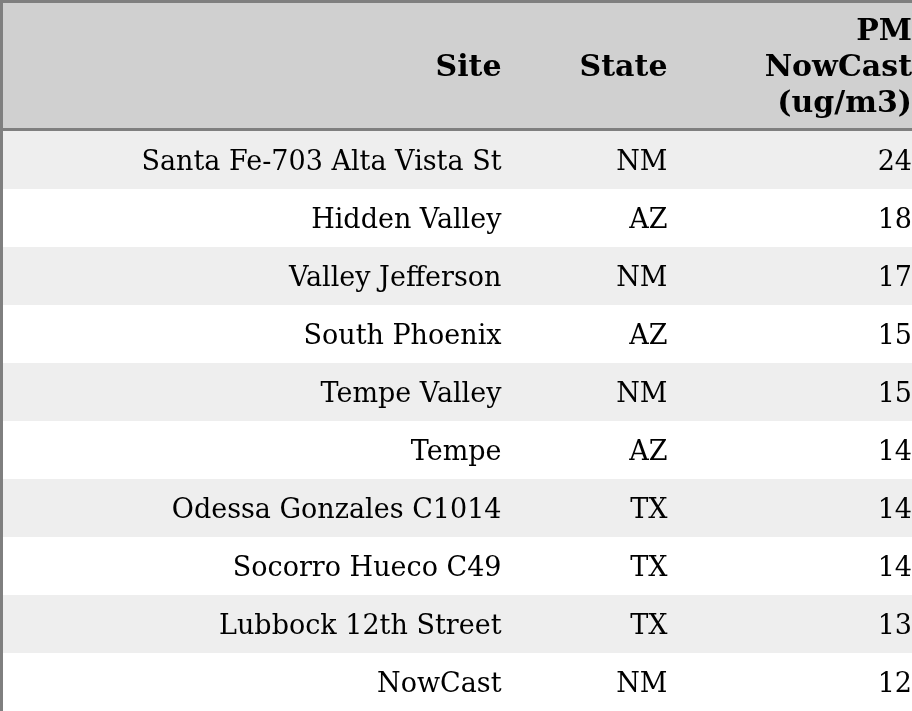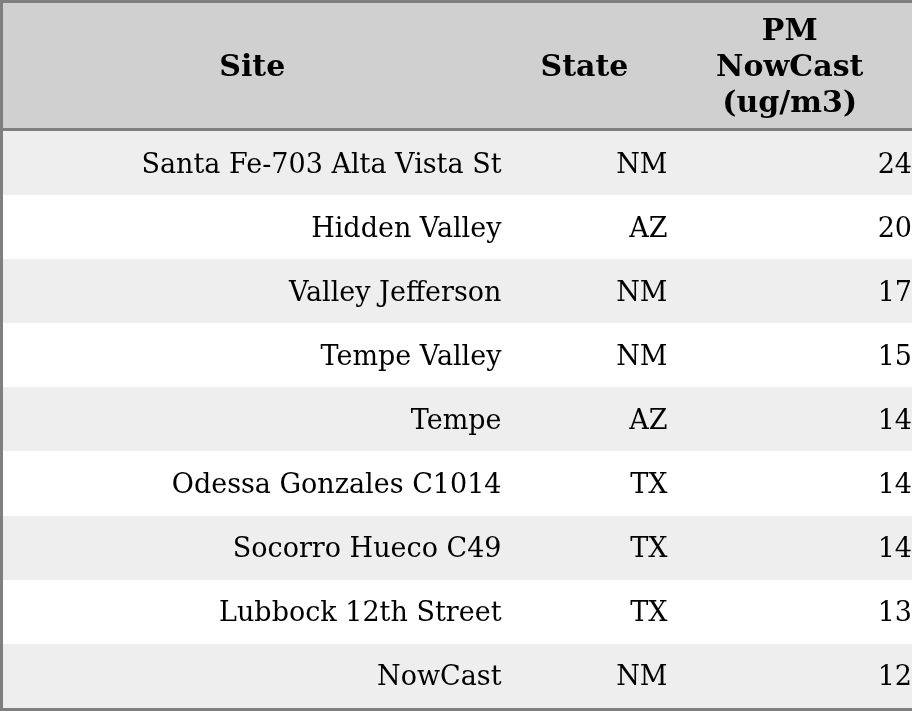--- a/index.html
+++ b/index.html
@@ -19,21 +19,21 @@
   }
   col.col-site  { width: 500px; }
   col.col-state { width: 166px; }
   col.col-pm    { width: 246px; }
   thead th {
     background: #d0d0d0;
     border-bottom: 3px solid #7f7f7f;
     height: 125px;
     font-size: 30px;
     font-weight: bold;
-    text-align: center;
+    text-align: right;
     vertical-align: middle;
     padding: 0;
     line-height: 1.2;
   }
   thead th .wrap-narrow {
     display: inline-block;
     max-width: 170px;
   }
   tbody td {
     height: 58px;
@@ -65,26 +65,31 @@
   </thead>
   <tbody>
     <tr>
       <td>Santa Fe-703 Alta Vista St</td>
       <td>NM</td>
       <td>24</td>
     </tr>
     <tr>
       <td>Hidden Valley</td>
       <td>AZ</td>
-      <td>20</td>
+      <td>18</td>
     </tr>
     <tr>
       <td>Valley Jefferson</td>
       <td>NM</td>
       <td>17</td>
+    </tr>
+    <tr>
+      <td>South Phoenix</td>
+      <td>AZ</td>
+      <td>15</td>
     </tr>
     <tr>
       <td>Tempe Valley</td>
       <td>NM</td>
       <td>15</td>
     </tr>
     <tr>
       <td>Tempe</td>
       <td>AZ</td>
       <td>14</td>

